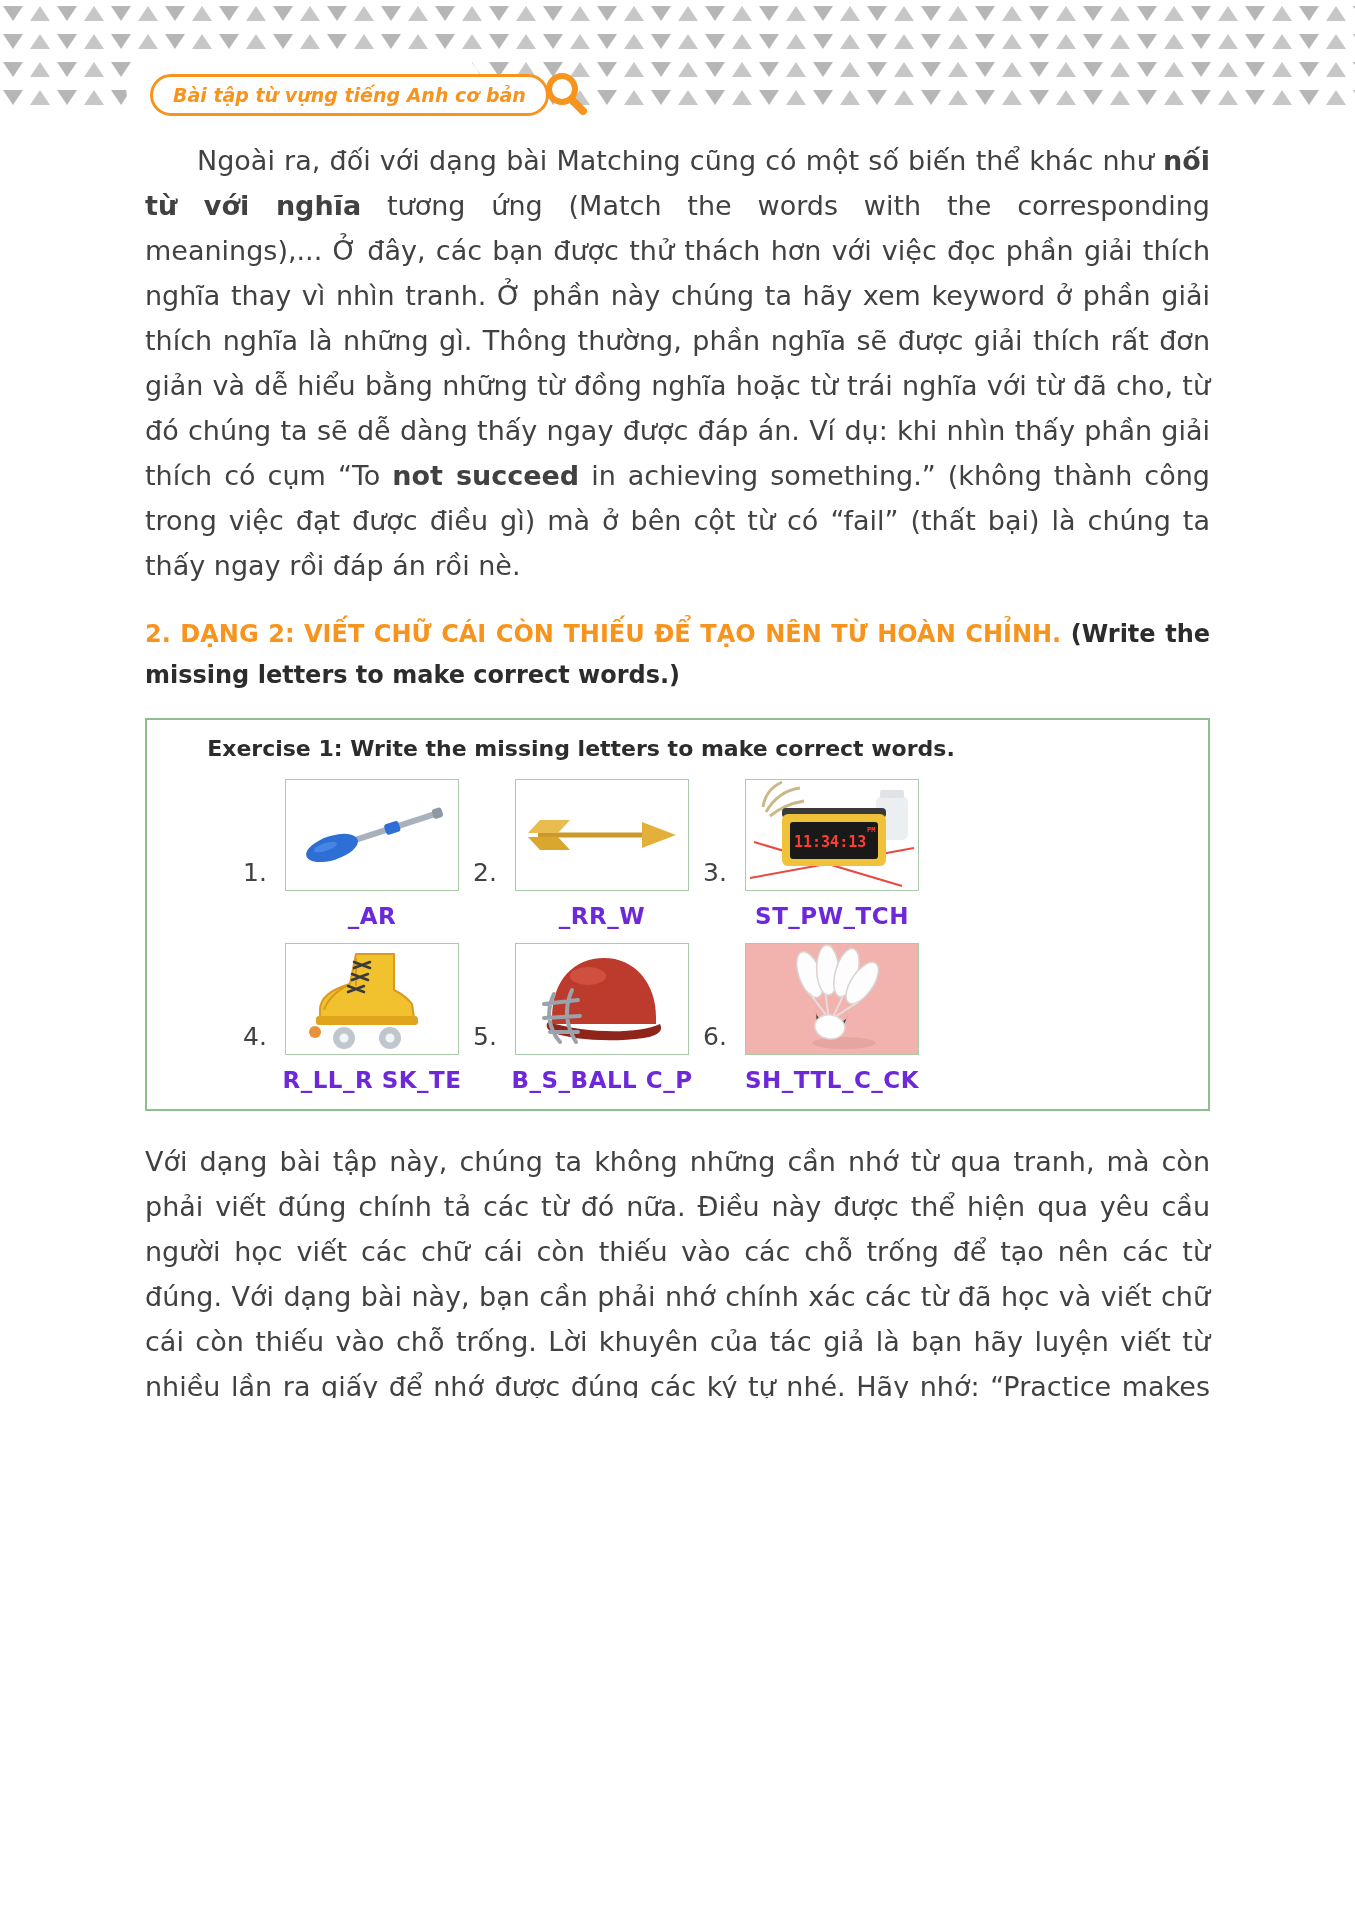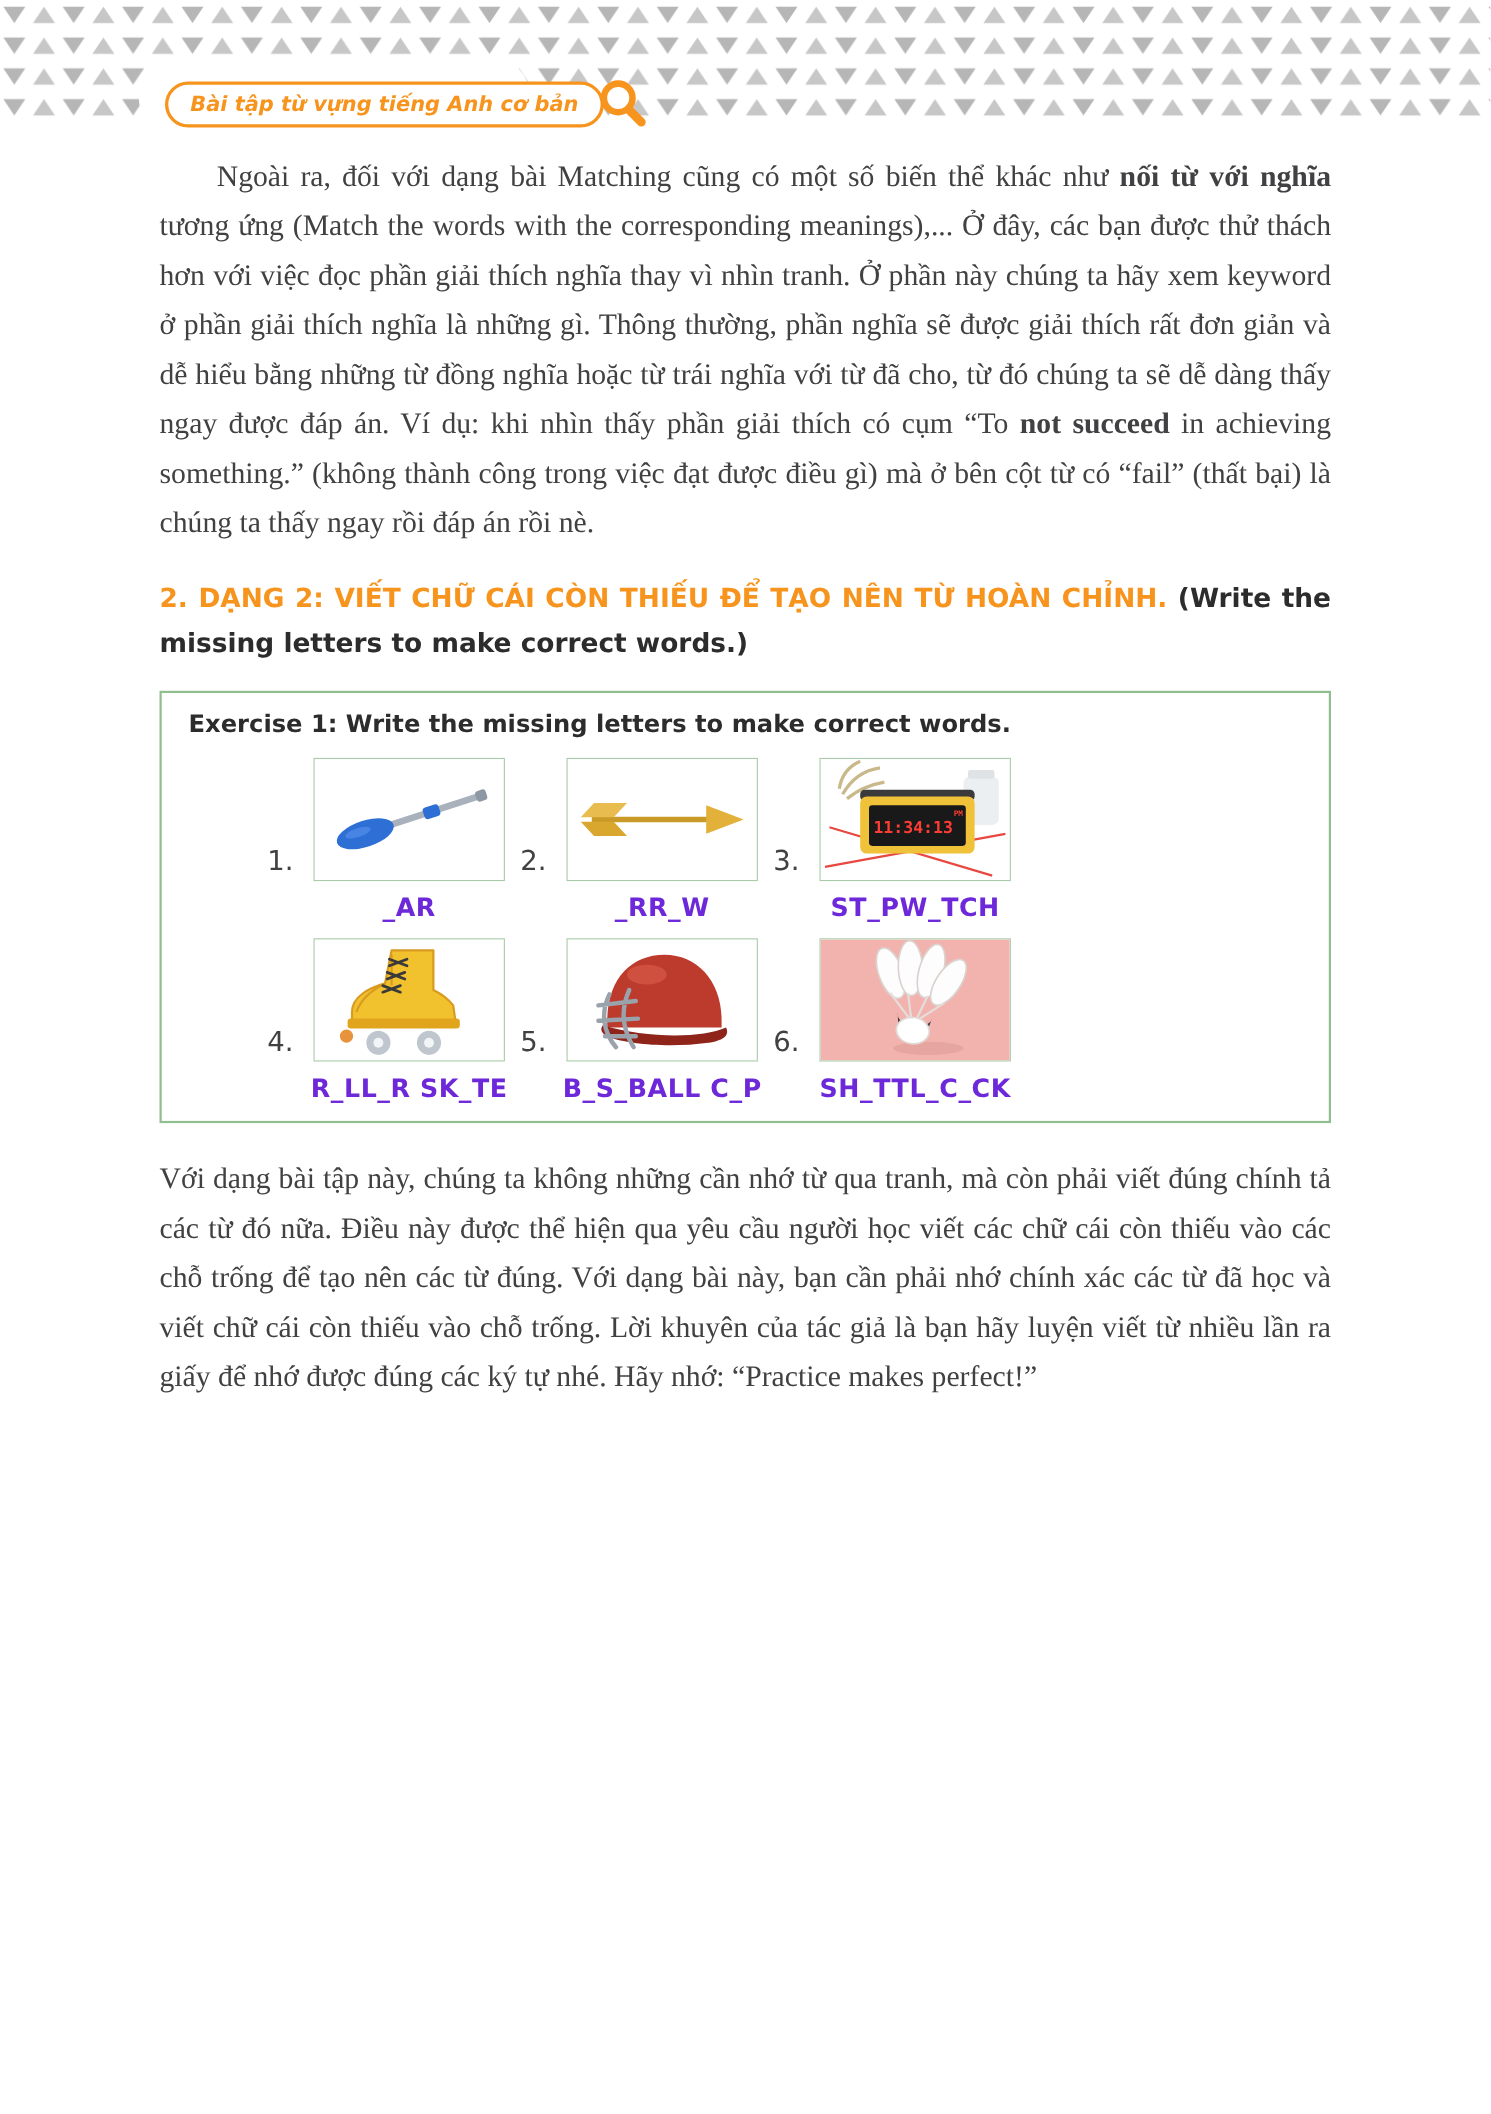--- a/index.html
+++ b/index.html
@@ -9,31 +9,31 @@
   
   .tri-band { position:absolute; top:0; left:0; }
   .badge-mask { position:absolute; top:52px; left:126px; width:356px; height:72px; background:#ffffff; border-radius:36px; }
   .badge-wrap { position:absolute; top:66px; left:150px; display:flex; align-items:center; }
   .badge-pill { border:3px solid #f7941d; border-radius:26px; background:#ffffff; padding:7px 20px; white-space:nowrap; }
   .badge-pill span { color:#f7941d; font-size:19px; font-weight:bold; font-style:italic; }
   .magnifier { margin-left:-8px; margin-top:4px; }
 
   
   .content { position:absolute; top:138px; left:145px; width:1065px; }
-  .para { font-size:27px; line-height:45px; text-align:justify; color:#414042;font-family:Liberation Serif, serif; }
+  .para { font-size:27px; line-height:45px; text-align:justify; color:#414042; }
   .para.first { text-indent:52px; }
   .bold { font-weight:bold; }
 
   .heading { margin-top:26px; font-size:24px; font-weight:bold; line-height:41px; text-align:justify; color:#f7941d; }
   .heading .eng { color:#2c2c2c; }
 
   
   .exercise { margin-top:22px; border:2px solid #8fbe8f; background:#ffffff; padding:16px 0 16px 0; }
   .ex-inner { width:676px; margin-left:96px; }
-  .ex-title-row { display:flex; justify-content:flex-end; }
+  .ex-title-row { display:flex; justify-content:center; }
   .ex-title { font-size:22px; font-weight:bold; color:#2c2c2c; white-space:nowrap; }
   .grid { margin-top:18px; display:grid; grid-template-columns:repeat(3,216px); column-gap:14px; row-gap:14px; }
   .cell-top { display:flex; align-items:flex-end; }
   .num { width:42px; font-size:25px; color:#414042; padding-bottom:4px; }
   .imgbox { width:174px; height:112px; border:1px solid #a9cba9; background:#ffffff; }
   .imgbox svg { display:block; }
   .answer { margin-top:12px; margin-left:42px; width:174px; display:flex; justify-content:center; }
   .answer span { font-size:23px; font-weight:bold; color:#6d28d9; white-space:nowrap; letter-spacing:0.5px; }
 
   .para.closing { margin-top:28px; }

